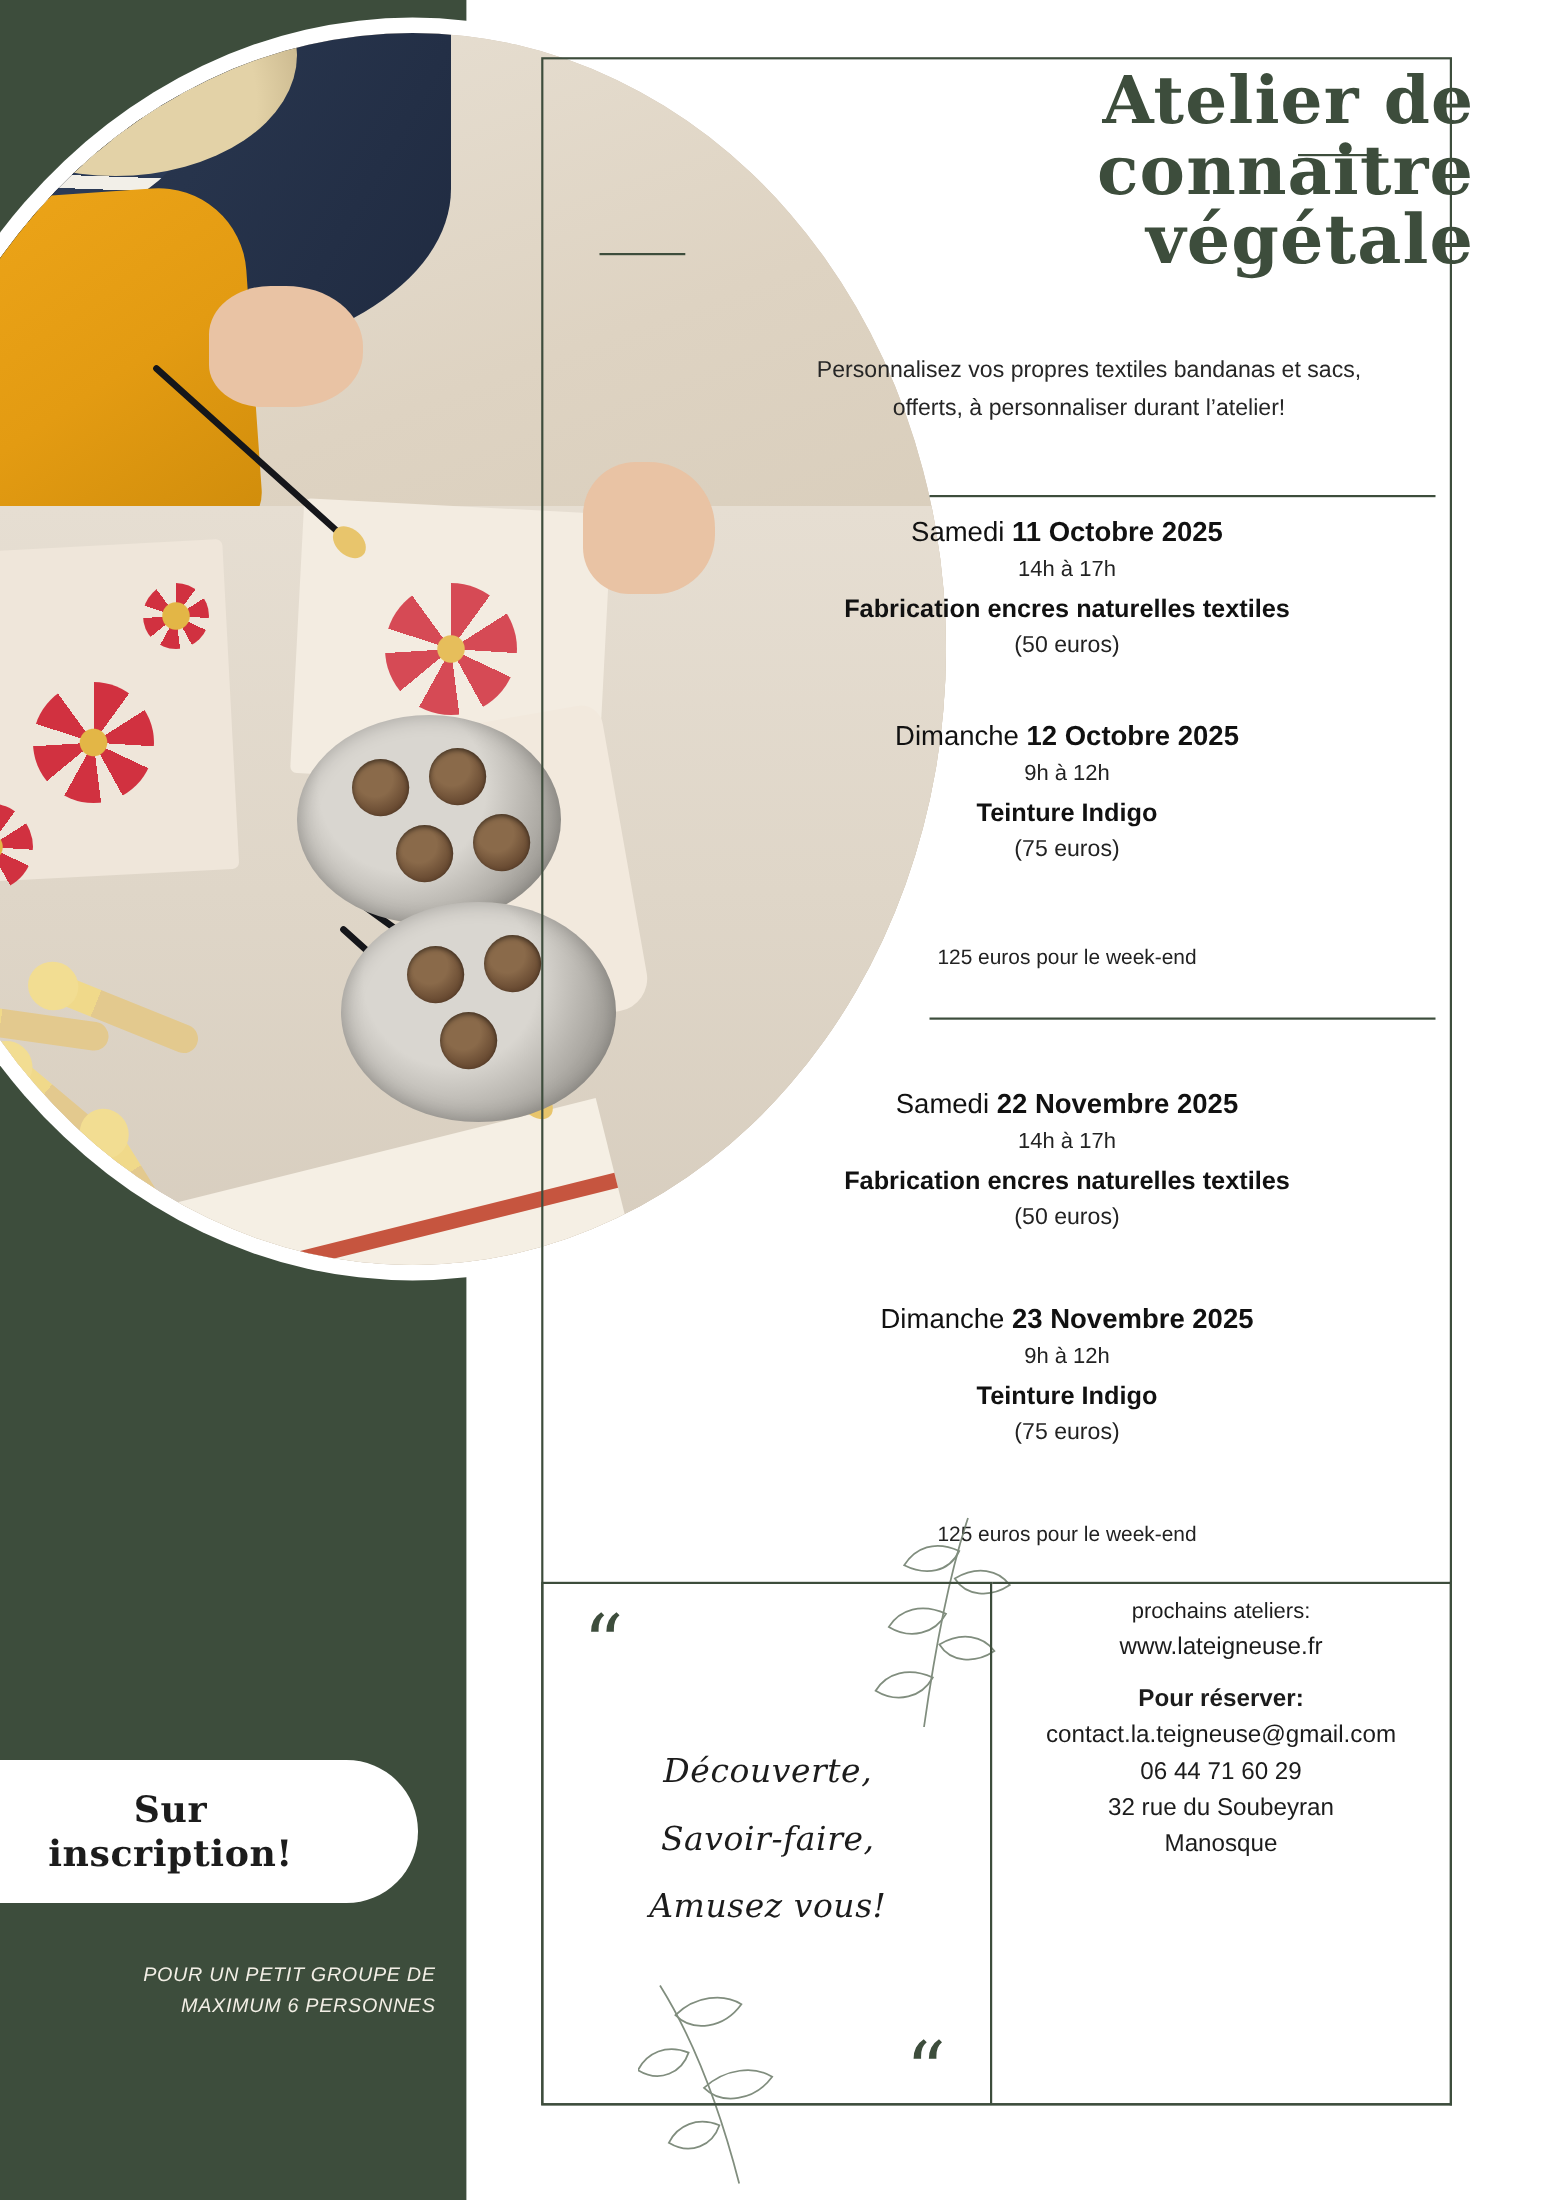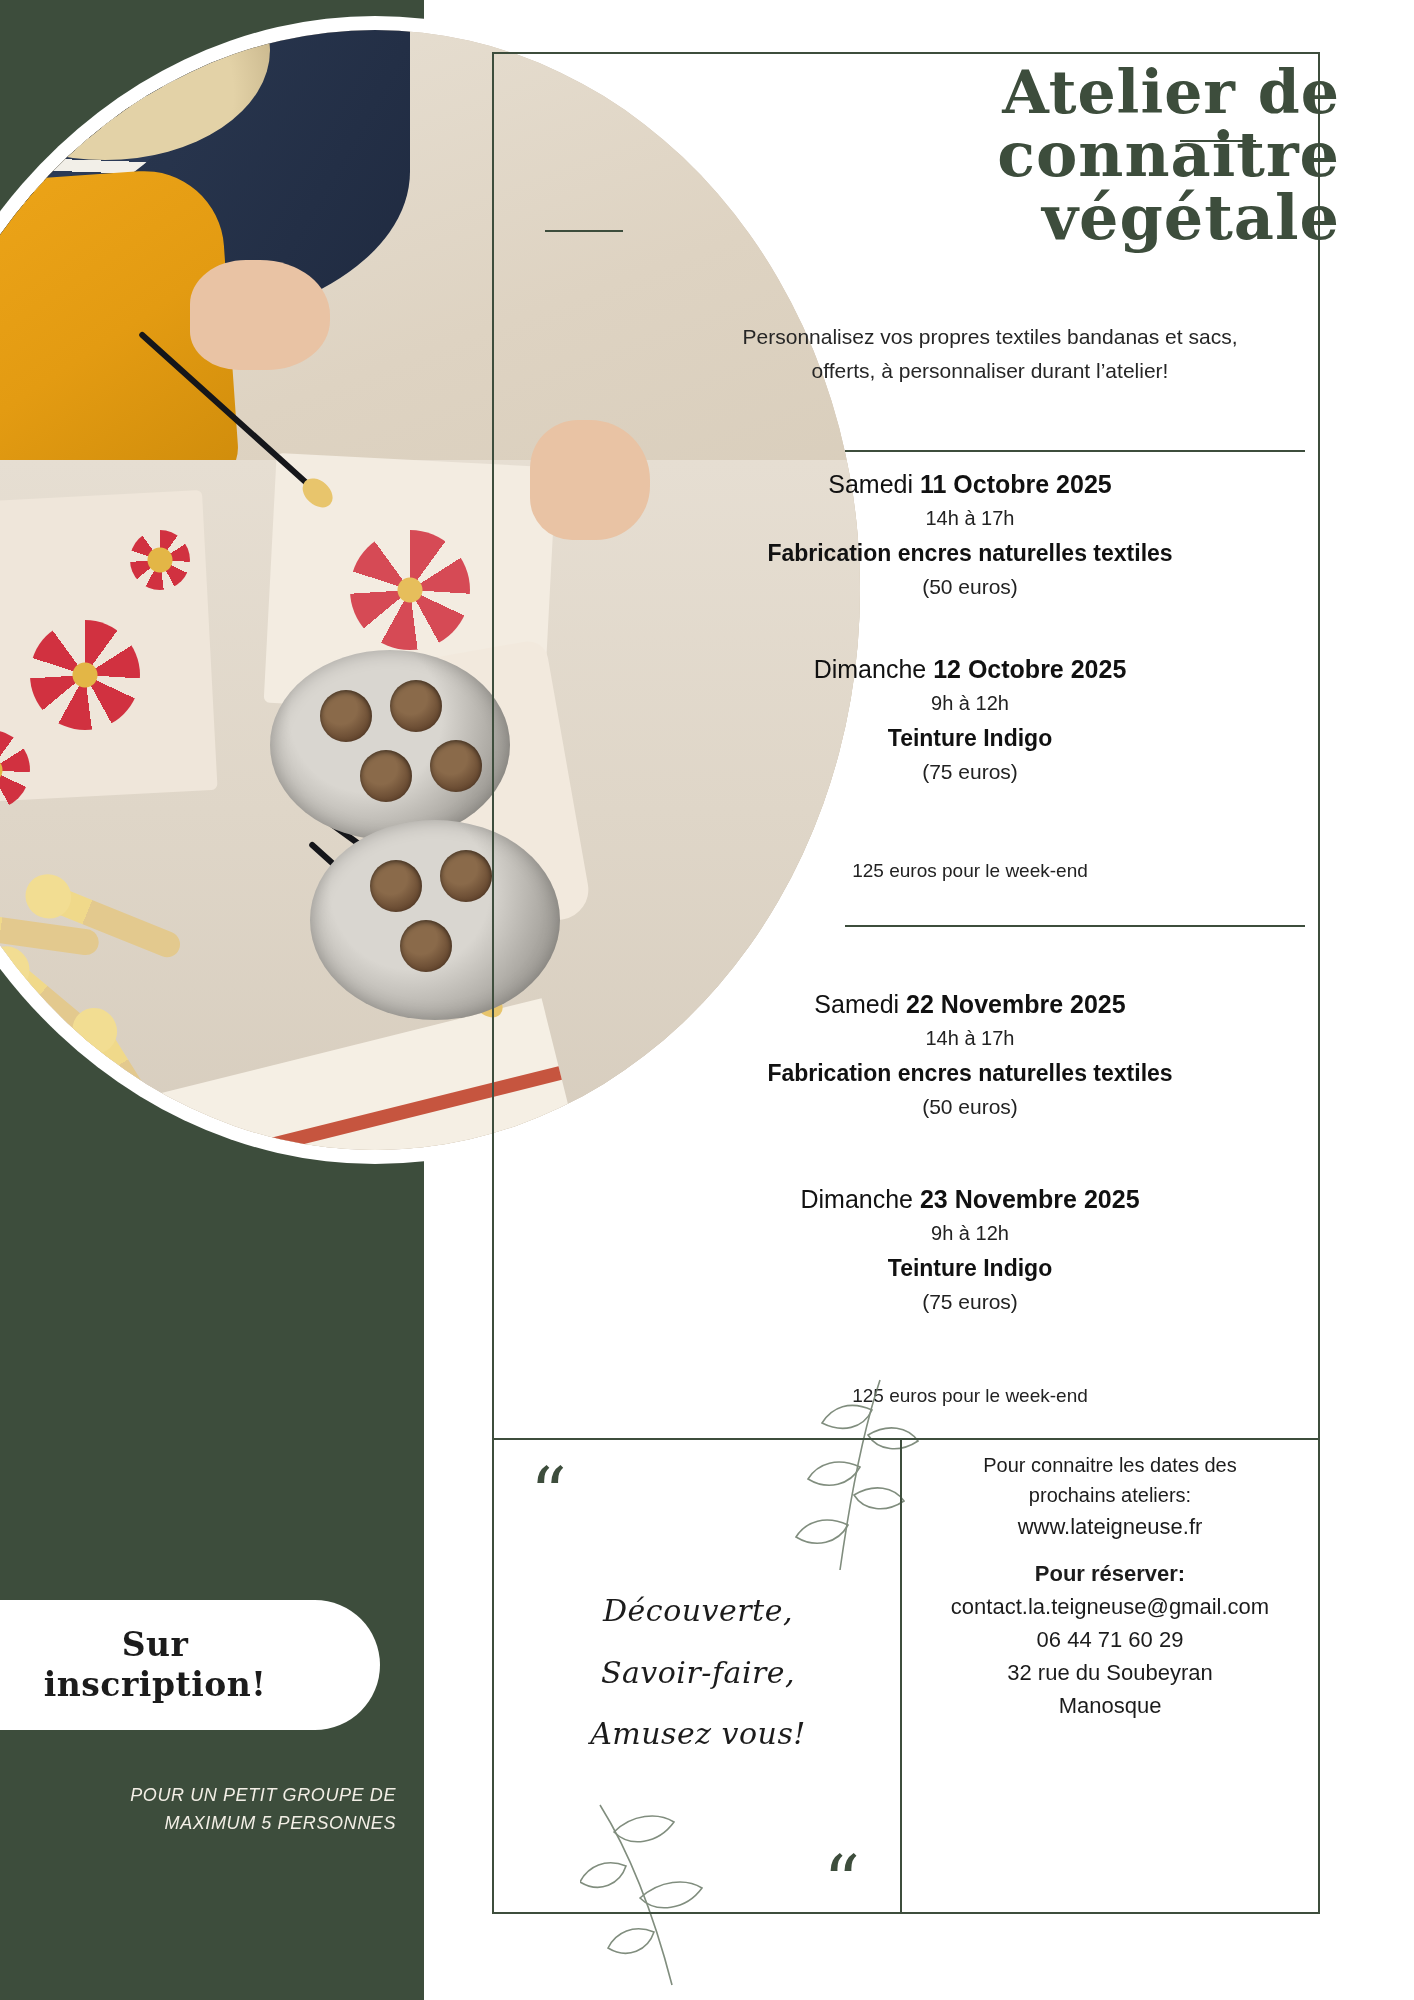--- a/index.html
+++ b/index.html
@@ -367,21 +367,21 @@
 </div>
 
 <div class="pill">
   <div class="pill-text">
     <div>Sur</div>
     <div>inscription!</div>
   </div>
 </div>
 <div class="group-note">
   <div>POUR UN PETIT GROUPE DE</div>
-  <div>MAXIMUM 5 PERSONNES</div>
+  <div>MAXIMUM 6 PERSONNES</div>
 </div>
 
 <div class="frame"></div>
 
 <div class="title-block">
   <div class="title-line l1">Atelier de</div>
   <div class="title-line l2">connaitre</div>
   <div class="title-line l3">végétale</div>
 </div>
 <div class="hr" style="left:1180px; top:140px; width:76px;"></div>
@@ -446,21 +446,20 @@
   <div class="quote-mark qm-open">“</div>
   <div class="quote-lines">
     <div>Découverte,</div>
     <div>Savoir-faire,</div>
     <div>Amusez vous!</div>
   </div>
   <div class="quote-mark qm-close">“</div>
 </div>
 
 <div class="contact-box">
-  <div class="contact-line">Pour connaitre les dates des</div>
   <div class="contact-line">prochains ateliers:</div>
   <div class="contact-line big">www.lateigneuse.fr</div>
   <div class="contact-gap"></div>
   <div class="contact-line bold big">Pour réserver:</div>
   <div class="contact-line big">contact.la.teigneuse@gmail.com</div>
   <div class="contact-line big">06 44 71 60 29</div>
   <div class="contact-line big">32 rue du Soubeyran</div>
   <div class="contact-line big">Manosque</div>
 </div>
 

